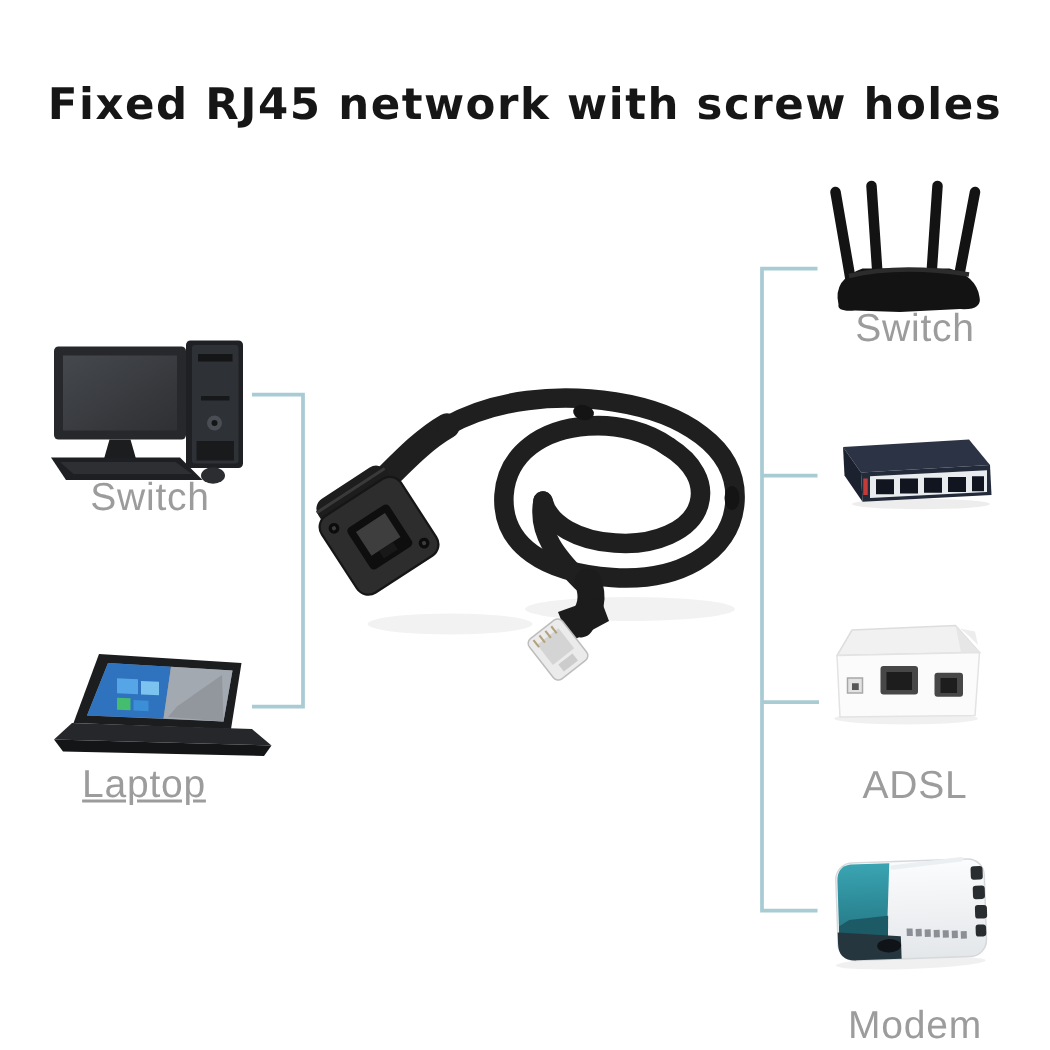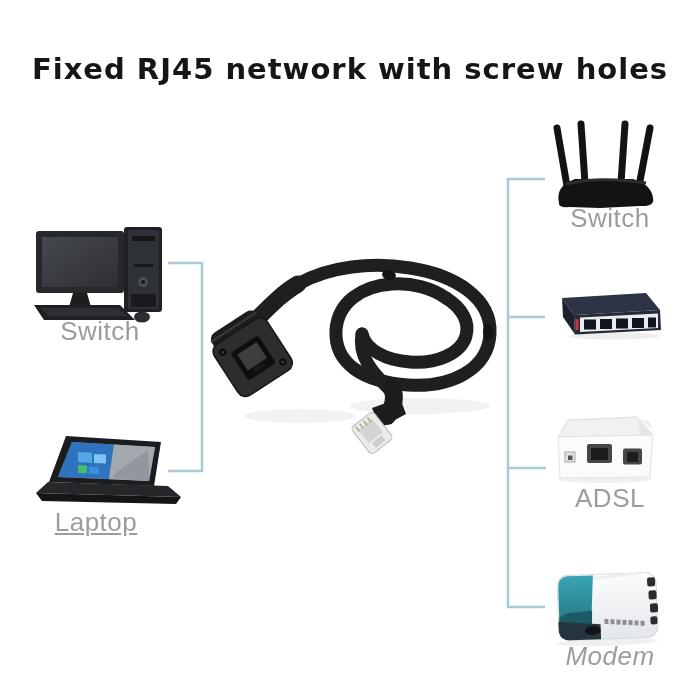--- a/index.html
+++ b/index.html
@@ -7,22 +7,22 @@
          font-family:"Liberation Sans",sans-serif;margin-top:16px;}
   .title{position:absolute;top:36px;left:0;width:700px;text-align:center;
          font-family:"DejaVu Sans",sans-serif;font-weight:800;font-size:29px;
          letter-spacing:1px;color:#161616;white-space:nowrap;}
   .dev-label{position:absolute;font-size:26px;color:#9c9c9c;text-align:center;
              line-height:1.05;letter-spacing:0.5px;}
   #label-desktop{left:38px;top:302px;width:124px;}
   #label-laptop{left:34px;top:493px;width:124px;text-decoration:underline;}
   #label-router{left:550px;top:189px;width:120px;}
   #label-switch{left:550px;top:324px;width:120px;}
-  #label-adsl{left:550px;top:469px;width:120px;}
-  #label-modem{left:550px;top:627px;width:120px;font-style:italic;}
+  #label-adsl{left:550px;top:494px;width:120px;}
+  #label-modem{left:550px;top:654px;width:120px;}
   svg.canvas{position:absolute;left:0;top:0;}
 </style>
 </head>
 <body>
 
 <div class="stage">
 
   <div class="title">Fixed RJ45 network with screw holes</div>
 
   <svg class="canvas" width="700" height="700" viewBox="0 0 700 700">

